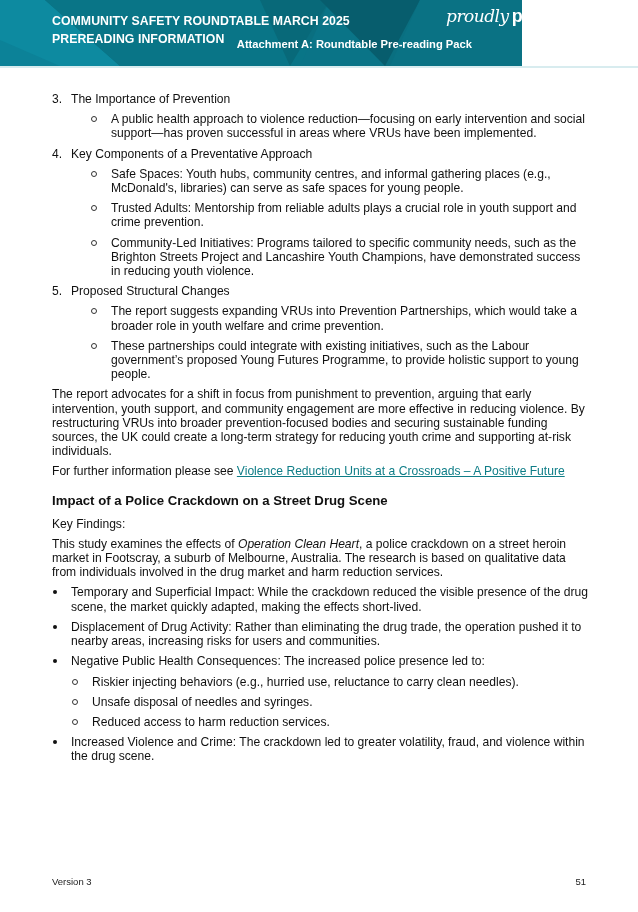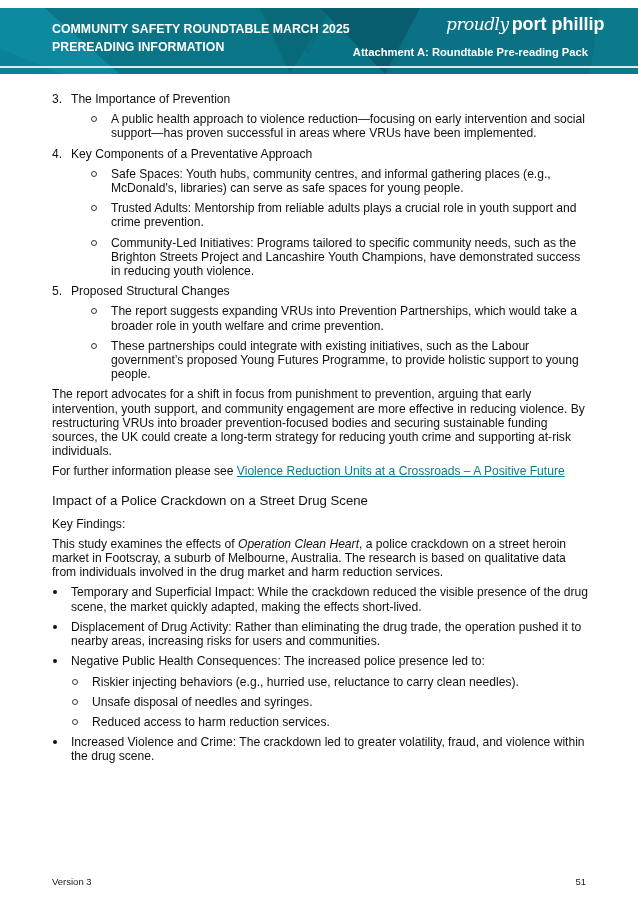--- a/index.html
+++ b/index.html
@@ -1,21 +1,21 @@
 <!DOCTYPE html>
 <html><head>
   <meta charset="utf-8">
   <style>
     html, body { margin: 0; padding: 0; background: #ffffff; }
     body {
       width: 638px; height: 912px; position: relative; overflow: hidden;
       font-family: "Liberation Sans", sans-serif; color: #111111;
     }
     .header {
-      position: absolute; left: 0; top: 8px; width: 638px; height: 66px;
+      position: absolute; left: 0; top: 0; width: 522px; height: 66px;
       background: #701a75; overflow: hidden;
     }
     .header svg.bg { position: absolute; left: 0; top: 0; }
     .header-underline { position: absolute; left: 0; top: 66px; width: 638px; height: 2px; background: #d8ecef; }
     .h-title {
       position: absolute; left: 52px; top: 12px; color: #ffffff;
       font-weight: bold; font-size: 12.3px; line-height: 18px; letter-spacing: 0.05px;
     }
     .logo {
       position: absolute; left: 446px; top: 6px; color: #ffffff; white-space: nowrap;
@@ -29,21 +29,21 @@
     .num-item { position: relative; padding-left: 19px; margin-bottom: 6px; }
     .num-item .num { position: absolute; left: 0; top: 0; }
     .sub-list { margin: 6px 0 0 0; padding: 0; }
     .sub-item { position: relative; padding-left: 40px; margin-bottom: 6px; }
     .sub-item .circ {
       position: absolute; left: 20px; top: 4px; width: 4px; height: 4px;
       border: 1px solid #333; border-radius: 50%;
     }
     .para { margin: 0 0 6px 0; }
     .link { color: #0e7d87; text-decoration: underline; cursor: pointer; }
-    .section-heading { font-weight: normal; font-size: 13.2px; margin: 14px 0 8px 0; line-height: 16px; }
+    .section-heading { font-weight: bold; font-size: 13.2px; margin: 14px 0 8px 0; line-height: 16px; }
     .bullet-item { position: relative; padding-left: 19px; margin-bottom: 6px; }
     .bullet-item .dot {
       position: absolute; left: 1px; top: 5px; width: 4px; height: 4px; background: #111; border-radius: 50%;
     }
     .bullet-item .sub-list { margin-top: 6px; }
     .bullet-item .sub-item { padding-left: 40px; margin-left: -19px; }
     .footer-left { position: absolute; left: 52px; top: 876px; font-size: 9.5px; color: #222; }
     .footer-right { position: absolute; right: 52px; top: 876px; font-size: 9.5px; color: #222; }
   </style>
 </head>

